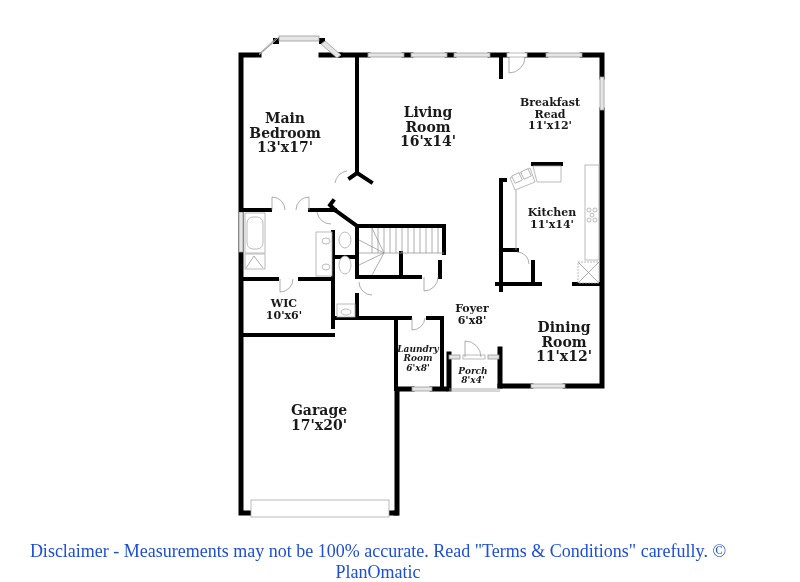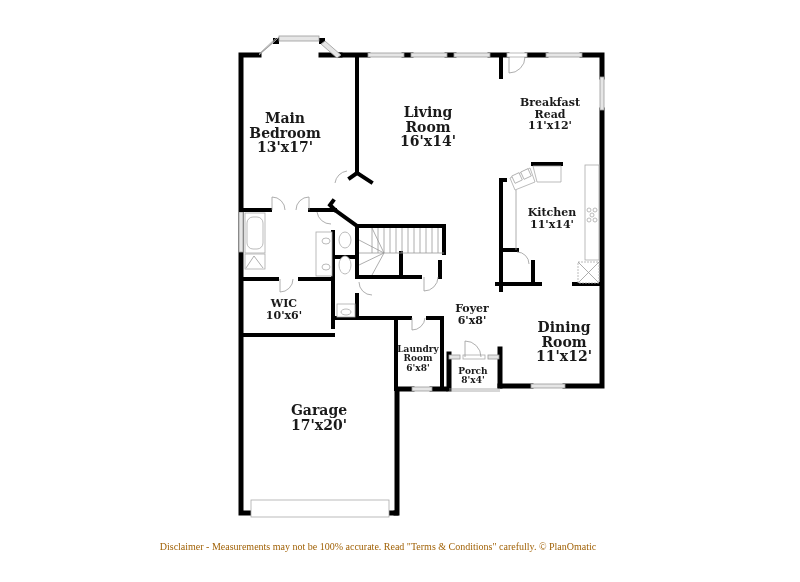--- a/index.html
+++ b/index.html
@@ -9,22 +9,22 @@
   .iwall { stroke: #000; stroke-width: 4; fill: none; stroke-linecap: square; }
   .thin { stroke: #999; stroke-width: 0.8; fill: none; }
   .win { fill: #e6e6e6; stroke: #999; stroke-width: 0.8; }
   .door { stroke: #999; stroke-width: 0.8; fill: none; }
   .fix { stroke: #aaa; stroke-width: 0.8; fill: #fff; }
   .room-label { position: absolute; text-align: center; font-weight: bold; color: #1a1a1a; line-height: 1.05; transform: translateX(-50%); white-space: nowrap; }
   .room-label .name { display: block; }
   .room-label .dim { display: block; }
   .lg { font-size: 14px; }
   .md { font-size: 11px; }
-  .sm { font-size: 9px; }
-  .disclaimer { position: absolute; left: 0; width: 756px; top: 541px; text-align: center; font-family: "Liberation Serif", "DejaVu Serif", serif; font-size: 10px; color: #a16207; }
+  .sm { font-size: 9px; font-style: italic; }
+  .disclaimer { position: absolute; left: 0; width: 756px; top: 541px; text-align: center; font-family: "Liberation Serif", "DejaVu Serif", serif; font-size: 18px; color: #1d4ed8; }
 </style>
 </head>
 <body>
 
 <svg id="plan" width="800" height="582" viewBox="0 0 800 582" xmlns="http://www.w3.org/2000/svg">
 
   <g>
 
     <polyline class="wall" points="259,55 241,55 241,513 253,513"></polyline>
 

